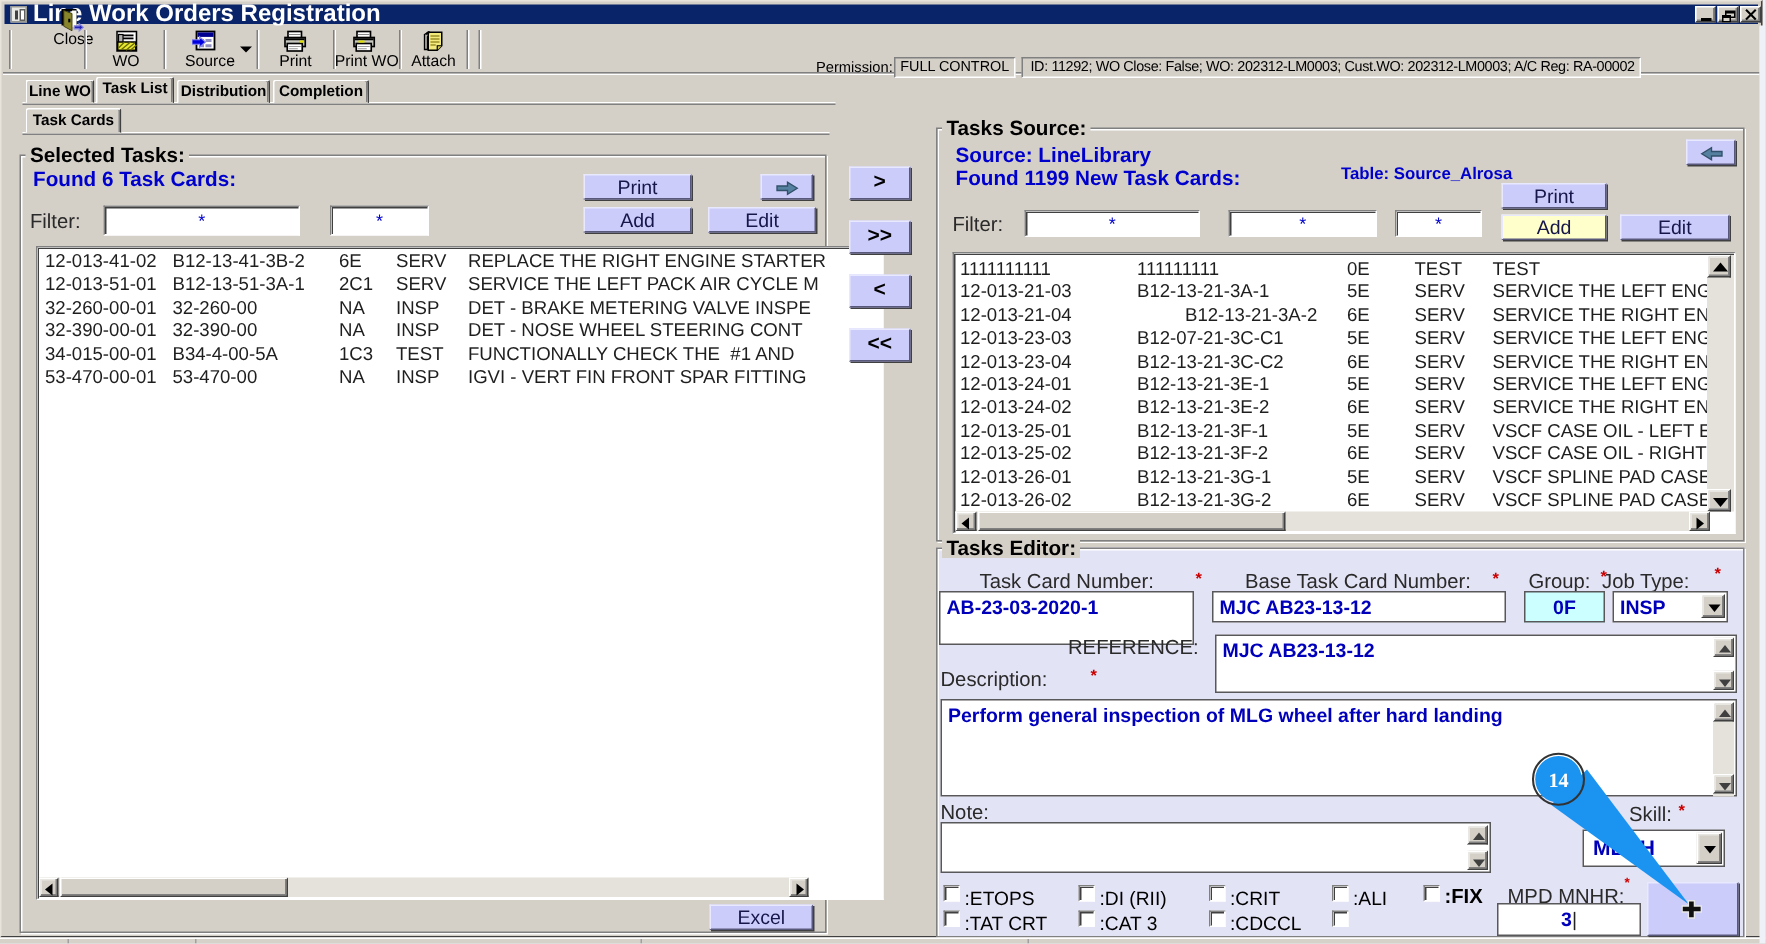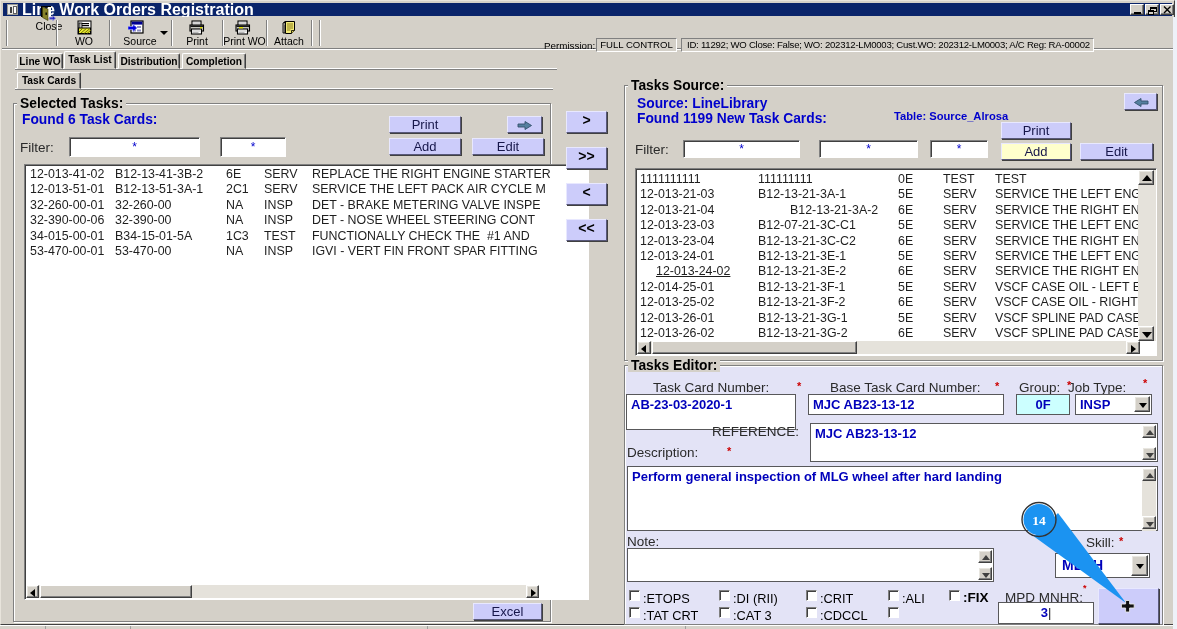--- a/index.html
+++ b/index.html
@@ -196,29 +196,29 @@
       <span style="left:287px;">SERVICE THE LEFT PACK AIR CYCLE M</span>
     </div>
   <div class="row" style="top:32.8px;">
       <span style="left:5px;">32-260-00-01</span>
       <span style="left:90px;">32-260-00</span>
       <span style="left:201px;">NA</span>
       <span style="left:239px;">INSP</span>
       <span style="left:287px;">DET - BRAKE METERING VALVE INSPE</span>
     </div>
   <div class="row" style="top:48.2px;">
-      <span style="left:5px;">32-390-00-06</span>
+      <span style="left:5px;">32-390-00-01</span>
       <span style="left:90px;">32-390-00</span>
       <span style="left:201px;">NA</span>
       <span style="left:239px;">INSP</span>
       <span style="left:287px;">DET - NOSE WHEEL STEERING CONT</span>
     </div>
   <div class="row" style="top:63.6px;">
       <span style="left:5px;">34-015-00-01</span>
-      <span style="left:90px;">B34-15-01-5A</span>
+      <span style="left:90px;">B34-4-00-5A</span>
       <span style="left:201px;">1C3</span>
       <span style="left:239px;">TEST</span>
       <span style="left:287px;">FUNCTIONALLY CHECK THE&nbsp; #1 AND</span>
     </div>
   <div class="row" style="top:79px;">
       <span style="left:5px;">53-470-00-01</span>
       <span style="left:90px;">53-470-00</span>
       <span style="left:201px;">NA</span>
       <span style="left:239px;">INSP</span>
       <span style="left:287px;">IGVI - VERT FIN FRONT SPAR FITTING</span>
@@ -294,28 +294,28 @@
       <span style="left:359px;">SERVICE THE RIGHT ENGINE OIL SY</span>
     </div>
   <div class="row" style="top:80px;">
       <span style="left:4px;">12-013-24-01</span>
       <span style="left:122px;">B12-13-21-3E-1</span>
       <span style="left:262px;">5E</span>
       <span style="left:307px;">SERV</span>
       <span style="left:359px;">SERVICE THE LEFT ENGINE OIL SYS</span>
     </div>
   <div class="row" style="top:95.4px;">
-      <span style="left:20px;text-decoration:underline;">12-013-24-02</span>
+      <span style="left:4px;">12-013-24-02</span>
       <span style="left:122px;">B12-13-21-3E-2</span>
       <span style="left:262px;">6E</span>
       <span style="left:307px;">SERV</span>
       <span style="left:359px;">SERVICE THE RIGHT ENGINE OIL SY</span>
     </div>
   <div class="row" style="top:110.8px;">
-      <span style="left:4px;">12-014-25-01</span>
+      <span style="left:4px;">12-013-25-01</span>
       <span style="left:122px;">B12-13-21-3F-1</span>
       <span style="left:262px;">5E</span>
       <span style="left:307px;">SERV</span>
       <span style="left:359px;">VSCF CASE OIL - LEFT ENGINE SYS</span>
     </div>
   <div class="row" style="top:126.2px;">
       <span style="left:4px;">12-013-25-02</span>
       <span style="left:122px;">B12-13-21-3F-2</span>
       <span style="left:262px;">6E</span>
       <span style="left:307px;">SERV</span>

